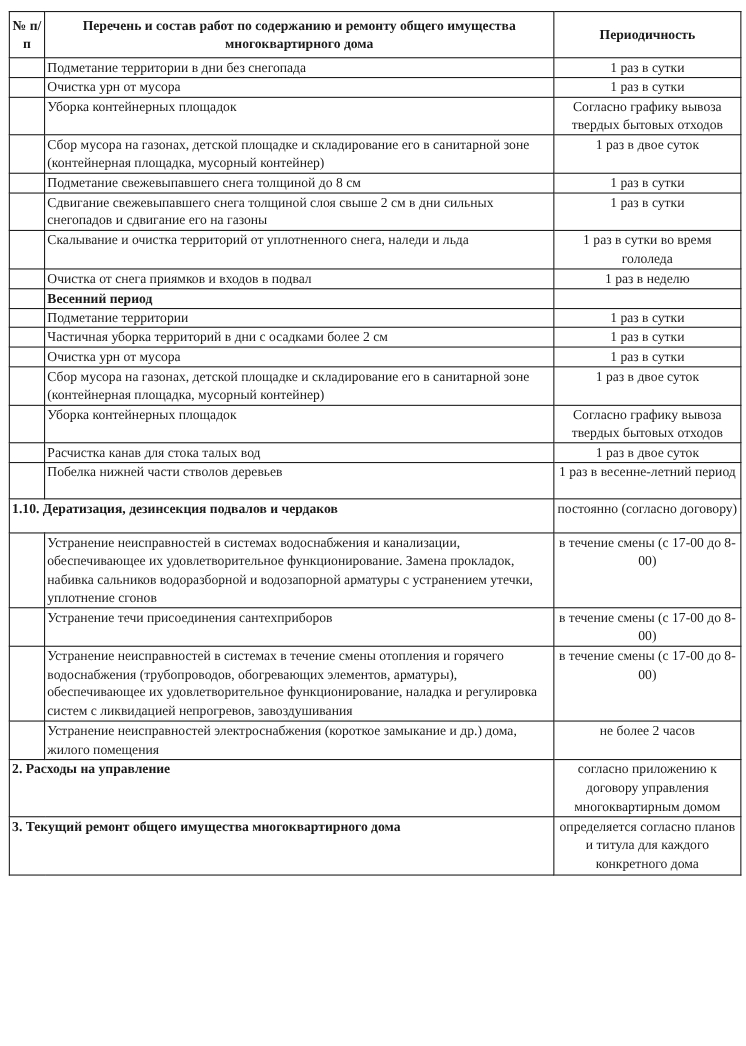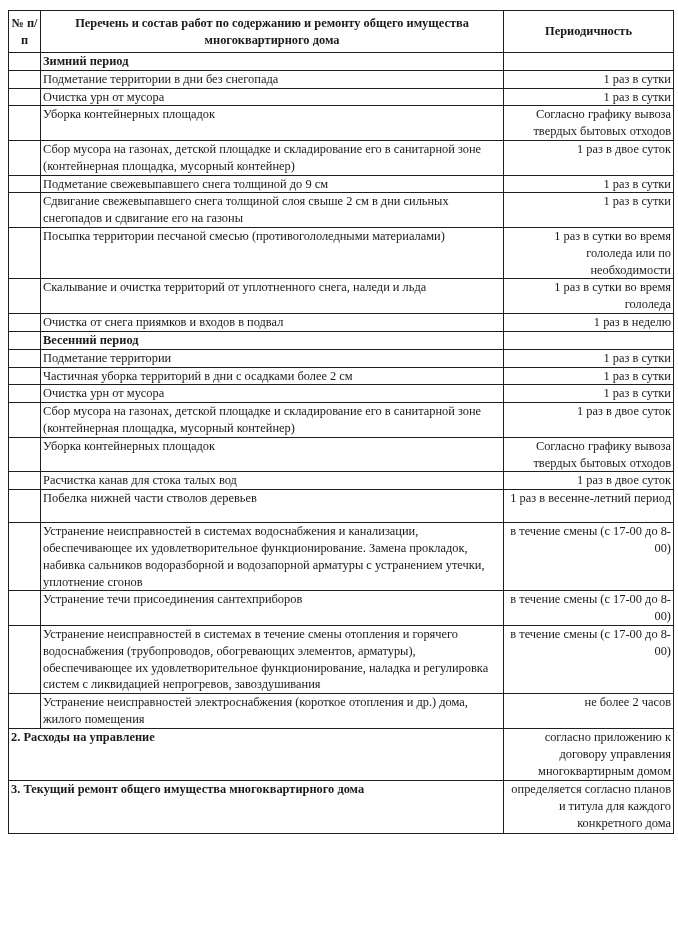--- a/index.html
+++ b/index.html
@@ -17,46 +17,41 @@
   table.works td, table.works th {
     border: 1.4px solid #1e1e1e;
     padding: 0 2px;
     vertical-align: top;
     overflow: hidden;
   }
   col.c-num { width: 32px; }
   col.c-desc { width: 463px; }
   col.c-per { width: 170px; }
   th { font-weight: bold; vertical-align: middle !important; text-align: center; }
-  .per { text-align: right; margin-top: 16px; }
+  .per { text-align: center; margin-top: 16px; }
   .bold { font-weight: bold; }
   .num-h { text-align: center; }
 </style>
 </head>
 <body>
 
 <table class="works">
   <colgroup>
     <col class="c-num">
       <col class="c-desc">
       <col class="c-per">
   </colgroup>
   <thead>
     <tr style="height:42px">
       <th class="num-h">№ п/п</th>
       <th>Перечень и состав работ по содержанию и ремонту общего имущества многоквартирного дома</th>
       <th>Периодичность</th>
     </tr>
   </thead>
   <tbody id="tbody">
-      <tr style="height: 16px;">
-        <td></td>
-        <td class="bold">Зимний период</td>
-        <td class="per"></td>
-      </tr>
       <tr style="height: 17px;">
         <td></td>
         <td>Подметание территории в дни без снегопада</td>
         <td class="per">1 раз в сутки</td>
       </tr>
       <tr style="height: 17px;">
         <td></td>
         <td>Очистка урн от мусора</td>
         <td class="per">1 раз в сутки</td>
       </tr>
@@ -65,32 +60,27 @@
         <td>Уборка контейнерных площадок</td>
         <td class="per">Согласно графику вывоза твердых бытовых отходов</td>
       </tr>
       <tr style="height: 34px;">
         <td></td>
         <td>Сбор мусора на газонах, детской площадке и складирование его в санитарной зоне (контейнерная площадка, мусорный контейнер)</td>
         <td class="per">1 раз в двое суток</td>
       </tr>
       <tr style="height: 17px;">
         <td></td>
-        <td>Подметание свежевыпавшего снега толщиной до 9 см</td>
+        <td>Подметание свежевыпавшего снега толщиной до 8 см</td>
         <td class="per">1 раз в сутки</td>
       </tr>
       <tr style="height: 34px;">
         <td></td>
         <td>Сдвигание свежевыпавшего снега толщиной слоя свыше 2 см в дни сильных снегопадов и сдвигание его на газоны</td>
         <td class="per">1 раз в сутки</td>
-      </tr>
-      <tr style="height: 50px;">
-        <td></td>
-        <td>Посыпка территории песчаной смесью (противогололедными материалами)</td>
-        <td class="per">1 раз в сутки во время гололеда или по необходимости</td>
       </tr>
       <tr style="height: 34px;">
         <td></td>
         <td>Скалывание и очистка территорий от уплотненного снега, наледи и льда</td>
         <td class="per">1 раз в сутки во время гололеда</td>
       </tr>
       <tr style="height: 18px;">
         <td></td>
         <td>Очистка от снега приямков и входов в подвал</td>
         <td class="per">1 раз в неделю</td>
@@ -128,38 +118,42 @@
       <tr style="height: 17px;">
         <td></td>
         <td>Расчистка канав для стока талых вод</td>
         <td class="per">1 раз в двое суток</td>
       </tr>
       <tr style="height: 33px;">
         <td></td>
         <td>Побелка нижней части стволов деревьев</td>
         <td class="per">1 раз в весенне-летний период</td>
       </tr>
+      <tr style="height: 31px;">
+        <td colspan="2" class="bold">1.10. Дератизация, дезинсекция подвалов и чердаков</td>
+        <td class="per">постоянно (согласно договору)</td>
+      </tr>
       <tr style="height: 68px; padding-left: 45px;">
         <td></td>
         <td>Устранение неисправностей в системах водоснабжения и канализации, обеспечивающее их удовлетворительное функционирование. Замена прокладок, набивка сальников водоразборной и водозапорной арматуры с устранением утечки, уплотнение сгонов</td>
         <td class="per">в течение смены (с 17-00 до 8-00)</td>
       </tr>
       <tr style="height: 33px;">
         <td></td>
         <td>Устранение течи присоединения сантехприборов</td>
         <td class="per">в течение смены (с 17-00 до 8-00)</td>
       </tr>
       <tr style="height: 68px; padding-left: 31px;">
         <td></td>
         <td>Устранение неисправностей в системах в течение смены отопления и горячего водоснабжения (трубопроводов, обогревающих элементов, арматуры), обеспечивающее их удовлетворительное функционирование, наладка и регулировка систем с ликвидацией непрогревов, завоздушивания</td>
         <td class="per">в течение смены (с 17-00 до 8-00)</td>
       </tr>
       <tr style="height: 35px;">
         <td></td>
-        <td>Устранение неисправностей электроснабжения (короткое отопления и др.) дома, жилого помещения</td>
+        <td>Устранение неисправностей электроснабжения (короткое замыкание и др.) дома, жилого помещения</td>
         <td class="per">не более 2 часов</td>
       </tr>
       <tr style="height: 52px;">
         <td colspan="2" class="bold">2. Расходы на управление</td>
         <td class="per">согласно приложению к договору управления многоквартирным домом</td>
       </tr>
       <tr style="height: 53px;">
         <td colspan="2" class="bold">3. Текущий ремонт общего имущества многоквартирного дома</td>
         <td class="per">определяется согласно планов и титула для каждого конкретного дома</td>
       </tr>

